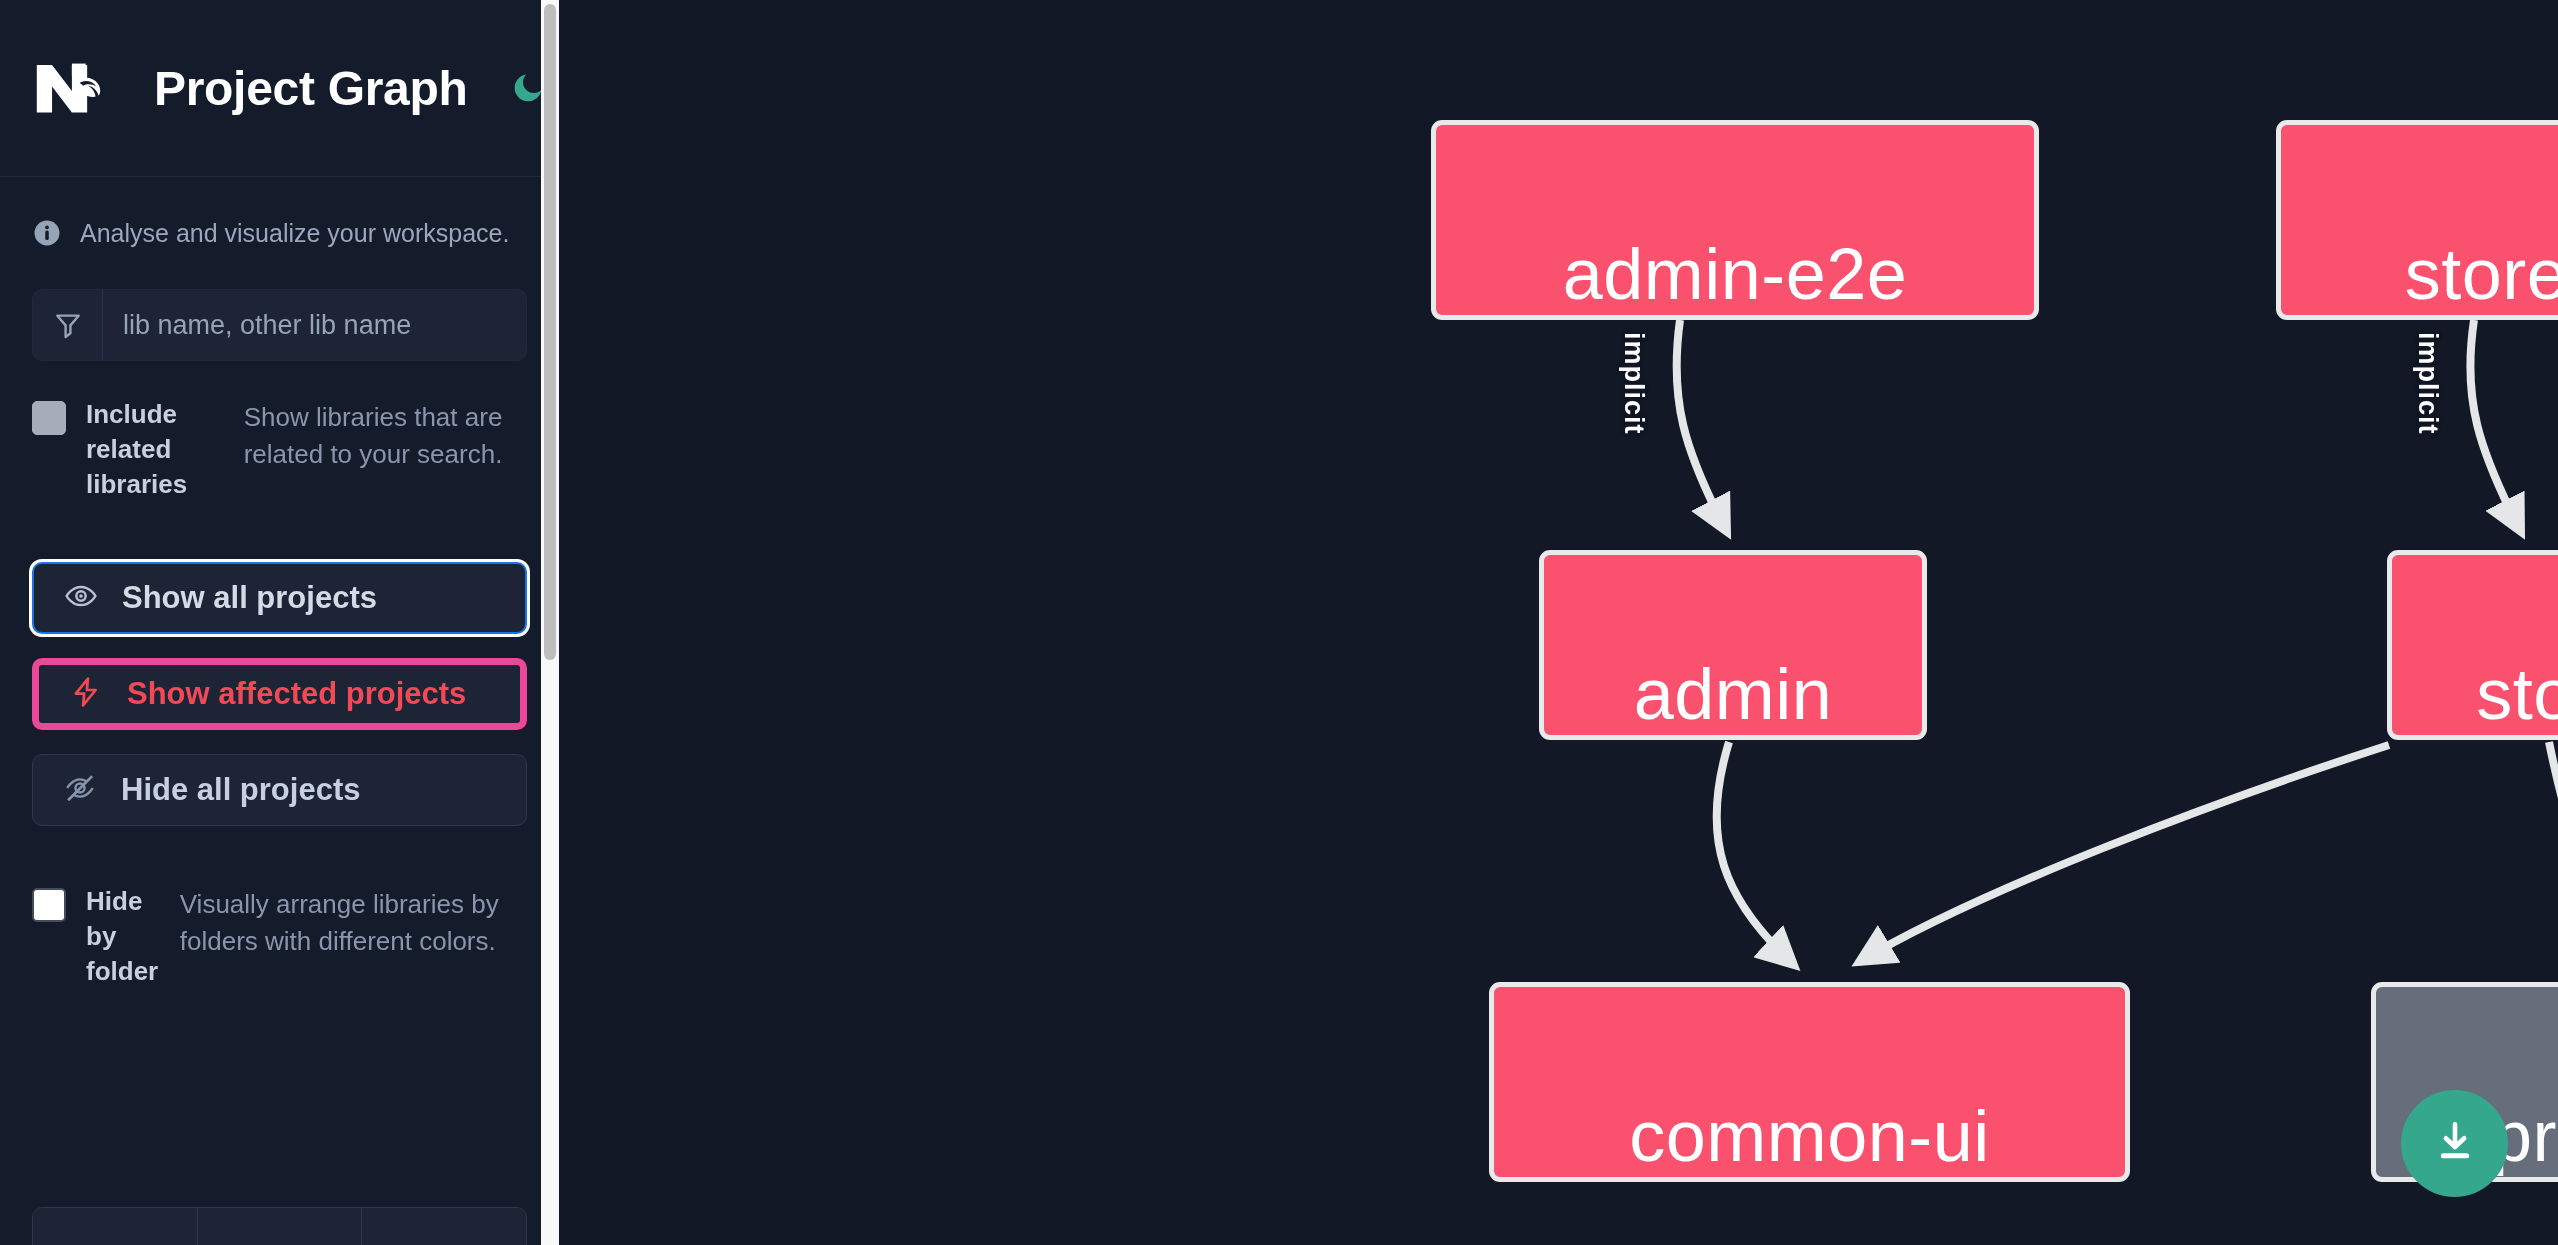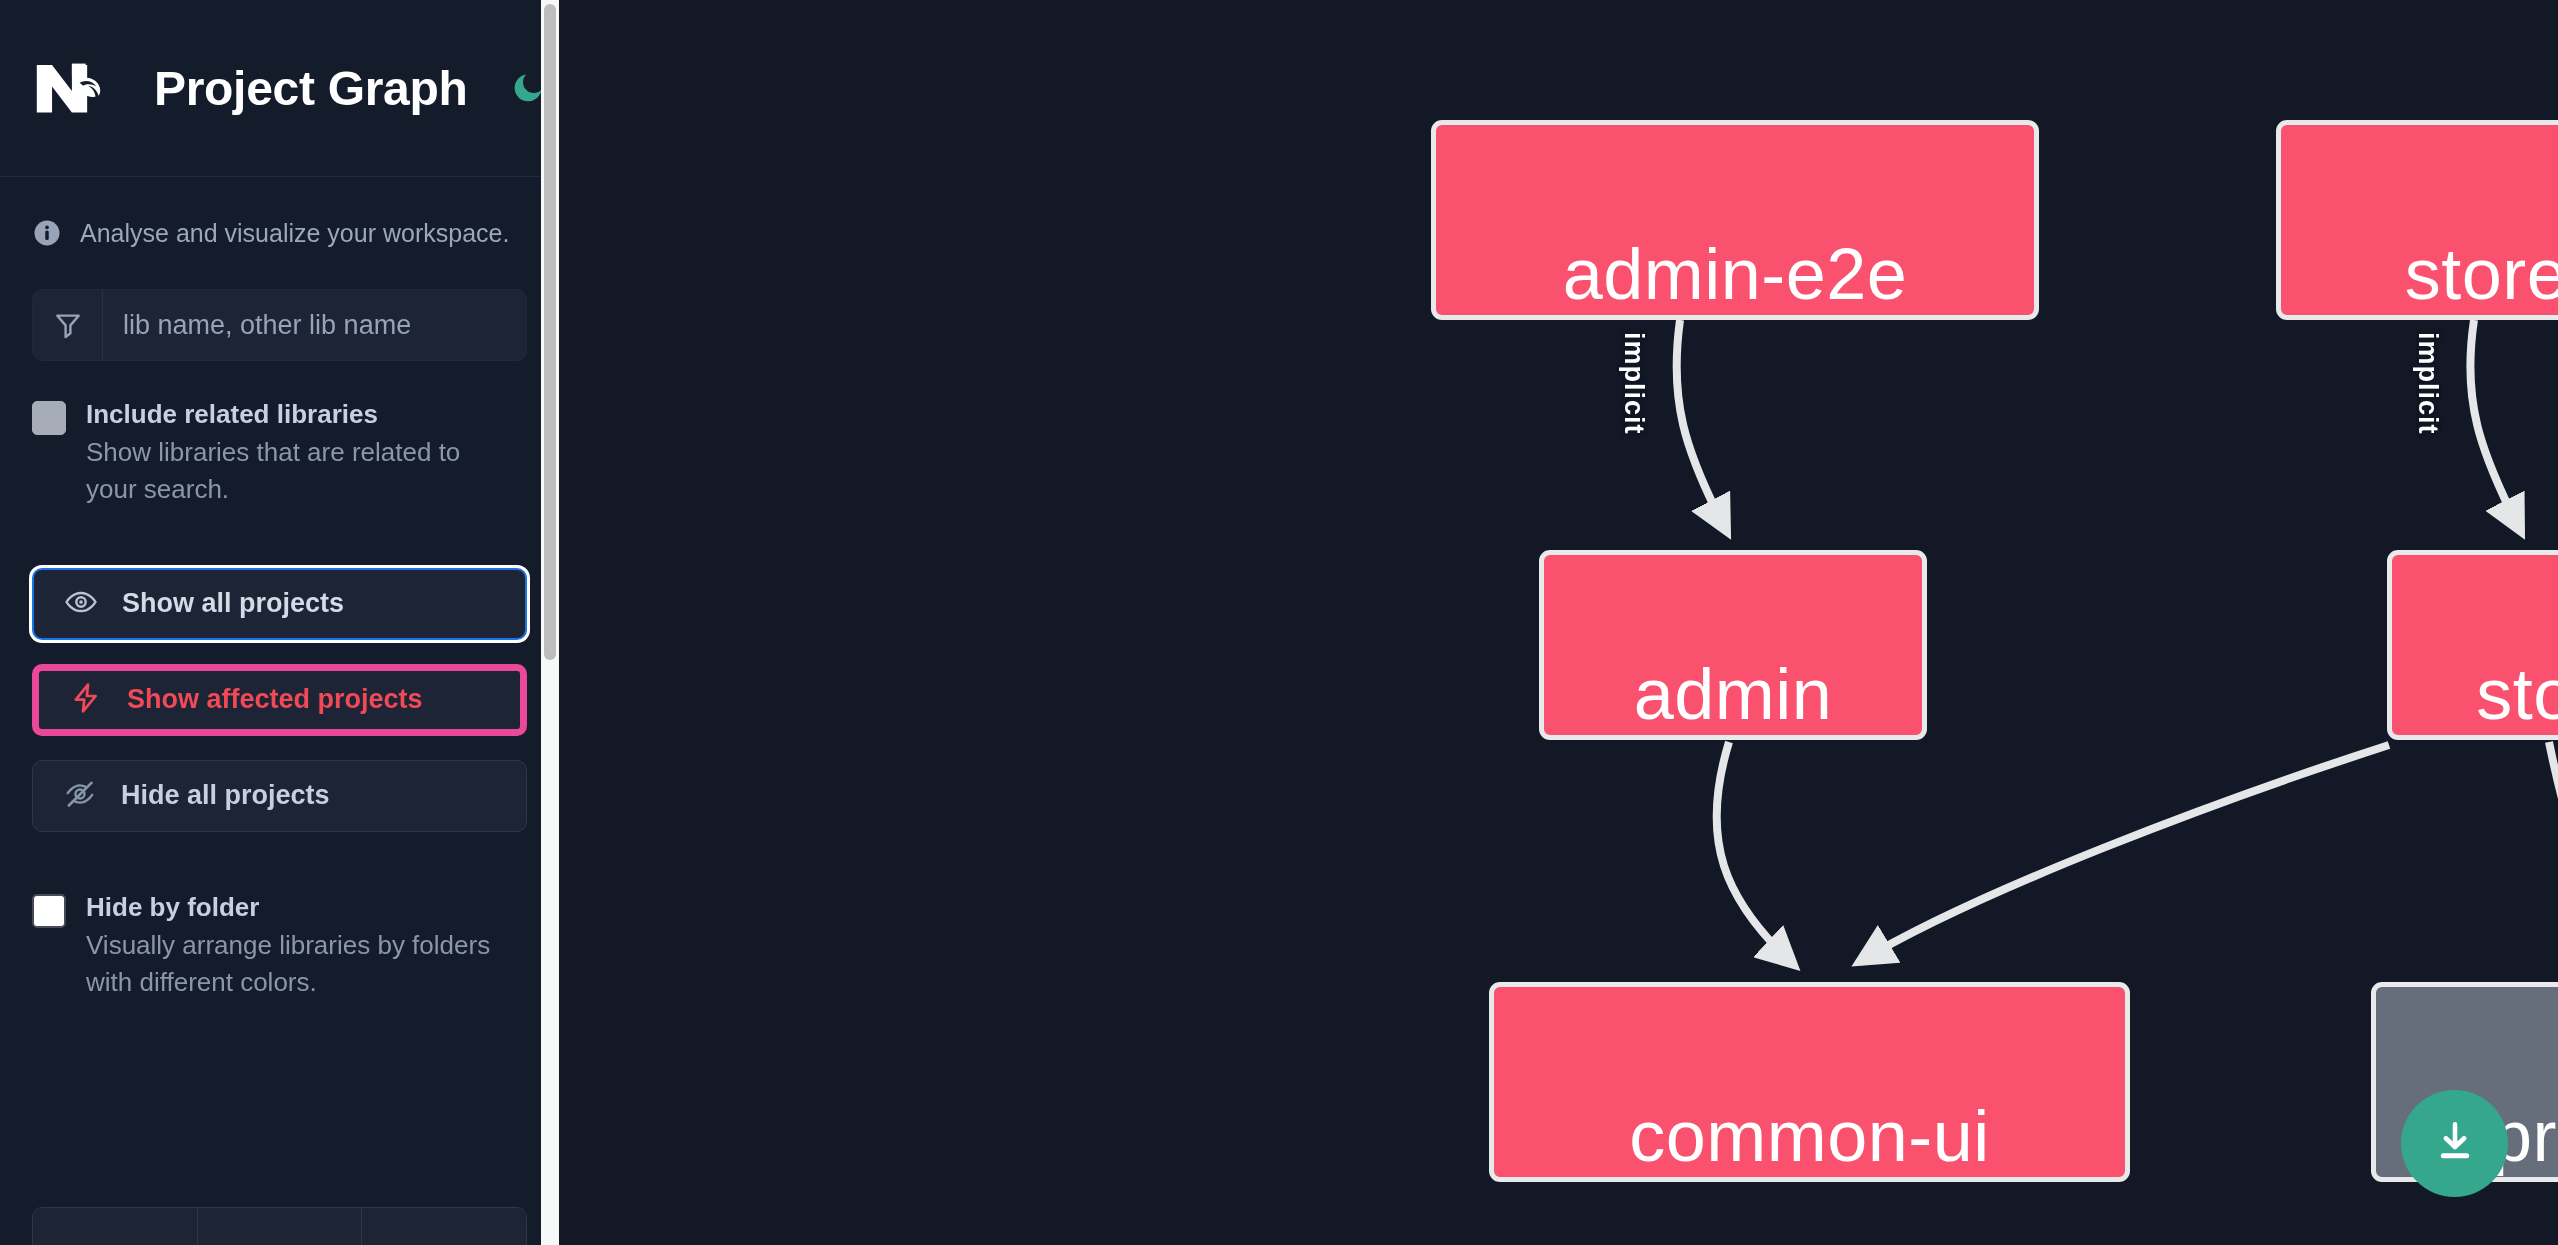--- a/index.html
+++ b/index.html
@@ -106,21 +106,21 @@
   .cbox.checked{ background: #3BB58F; border: 1px solid #3BB58F; }
   .cbox.checked:after {
     content: "";
     position: absolute;
     left: 10px; top: 4px;
     width: 10px; height: 19px;
     border: solid #323a44;
     border-width: 0 5px 5px 0;
     transform: rotate(43deg);
   }
-  .opt-texts { display: flex; flex-direction: column; }
+  .opt-texts { display: flex; }
   .opt-title {
     font-size: 26px;
     font-weight: 700;
     color: #C6D0DE;
     line-height: 1.35;
   }
   .opt-desc {
     font-size: 26px;
     color: #8A96AA;
     line-height: 1.42;
@@ -132,21 +132,21 @@
     display: flex;
     align-items: center;
     gap: 24px;
     height: 72px;
     margin-top: 24px;
     padding-left: 30px;
     border-radius: 10px;
     background: #1C2435;
     cursor: pointer;
   }
-  .btn-label { font-size: 27px; font-weight: 700; }
+  .btn-label { font-size: 31px; font-weight: 700; }
 
   .btn.show-all {
     border: 2px solid #1B74E4;
     box-shadow: 0 0 0 3px #FFFFFF;
     margin-top: 60px;
   }
   .btn.show-all .btn-label { color: #D3DBE7; }
 
   .btn.show-affected { border: 7px solid #ec4899; }
   .btn.show-affected .btn-label { color: #F24957; }

